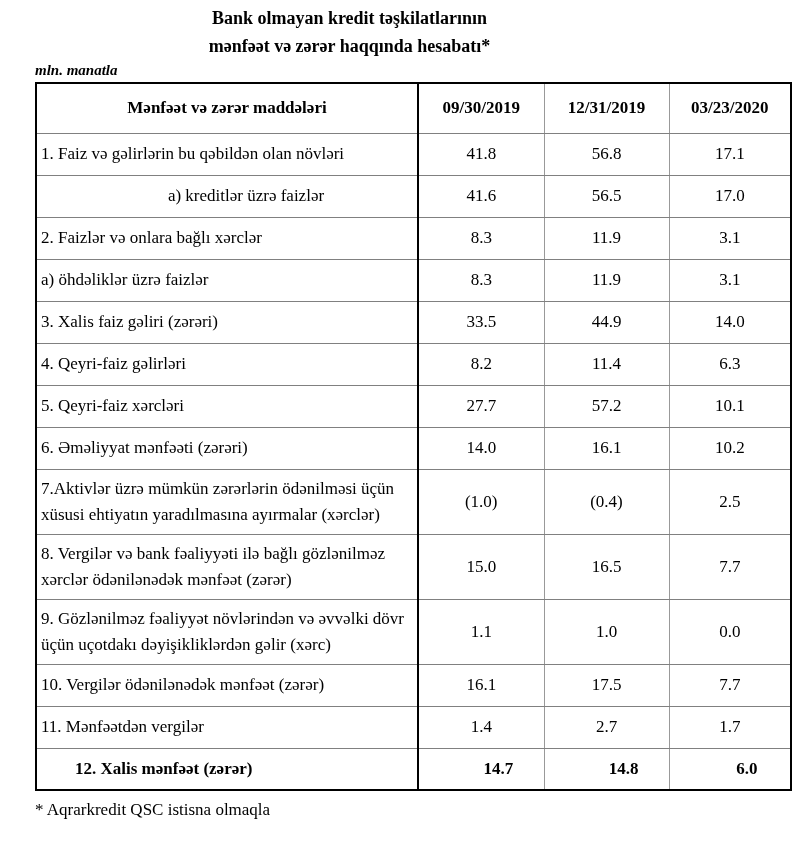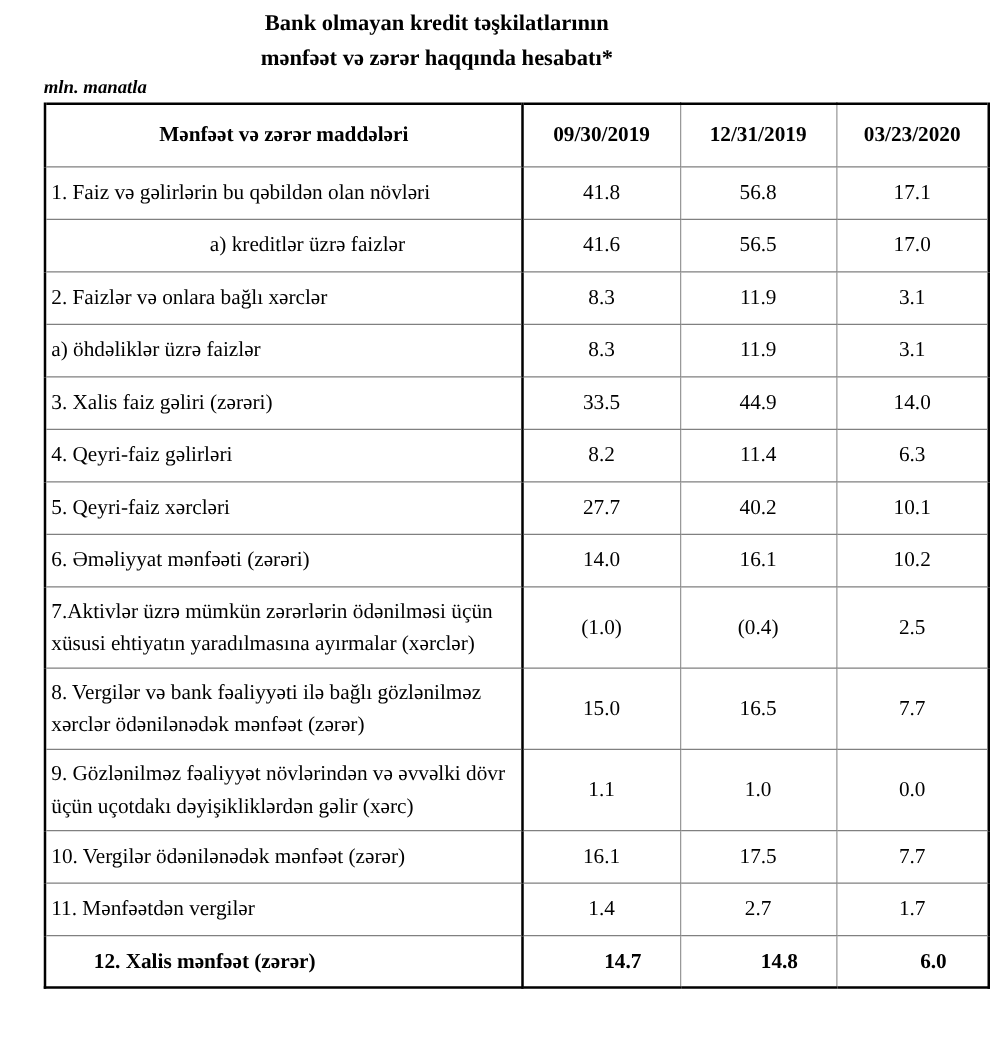--- a/index.html
+++ b/index.html
@@ -141,21 +141,21 @@
           </tr>
           <tr>
             <td class="label-cell">4. Qeyri-faiz gəlirləri</td>
             <td class="value-cell">8.2</td>
             <td class="value-cell">11.4</td>
             <td class="value-cell">6.3</td>
           </tr>
           <tr>
             <td class="label-cell">5. Qeyri-faiz xərcləri</td>
             <td class="value-cell">27.7</td>
-            <td class="value-cell">40.2</td>
+            <td class="value-cell">57.2</td>
             <td class="value-cell">10.1</td>
           </tr>
           <tr>
             <td class="label-cell">6. Əməliyyat mənfəəti (zərəri)</td>
             <td class="value-cell">14.0</td>
             <td class="value-cell">16.1</td>
             <td class="value-cell">10.2</td>
           </tr>
           <tr>
             <td class="label-cell">7.Aktivlər üzrə mümkün zərərlərin ödənilməsi üçün xüsusi ehtiyatın yaradılmasına ayırmalar (xərclər)</td>
@@ -189,14 +189,15 @@
           </tr>
           <tr class="bold-row">
             <td class="label-cell">12. Xalis mənfəət (zərər)</td>
             <td class="value-cell">14.7</td>
             <td class="value-cell">14.8</td>
             <td class="value-cell">6.0</td>
           </tr>
         </tbody>
     </table>
 
+    <div class="footnote">* Aqrarkredit QSC istisna olmaqla</div>
   </div>
 </div>
 
 </body></html>

